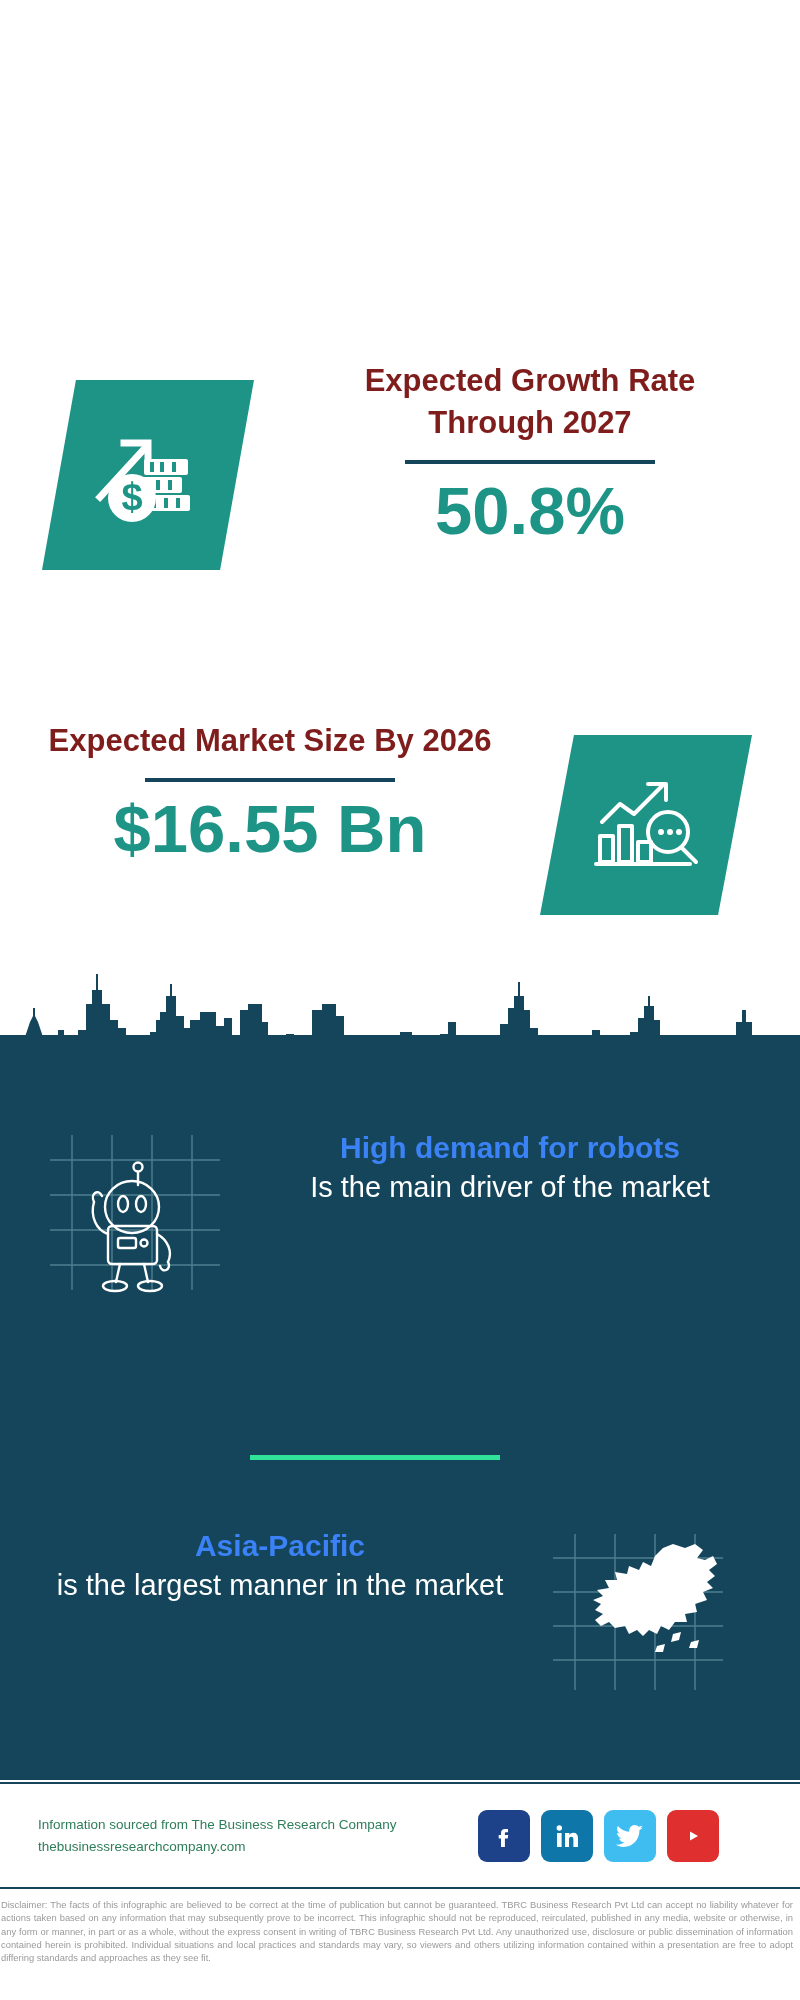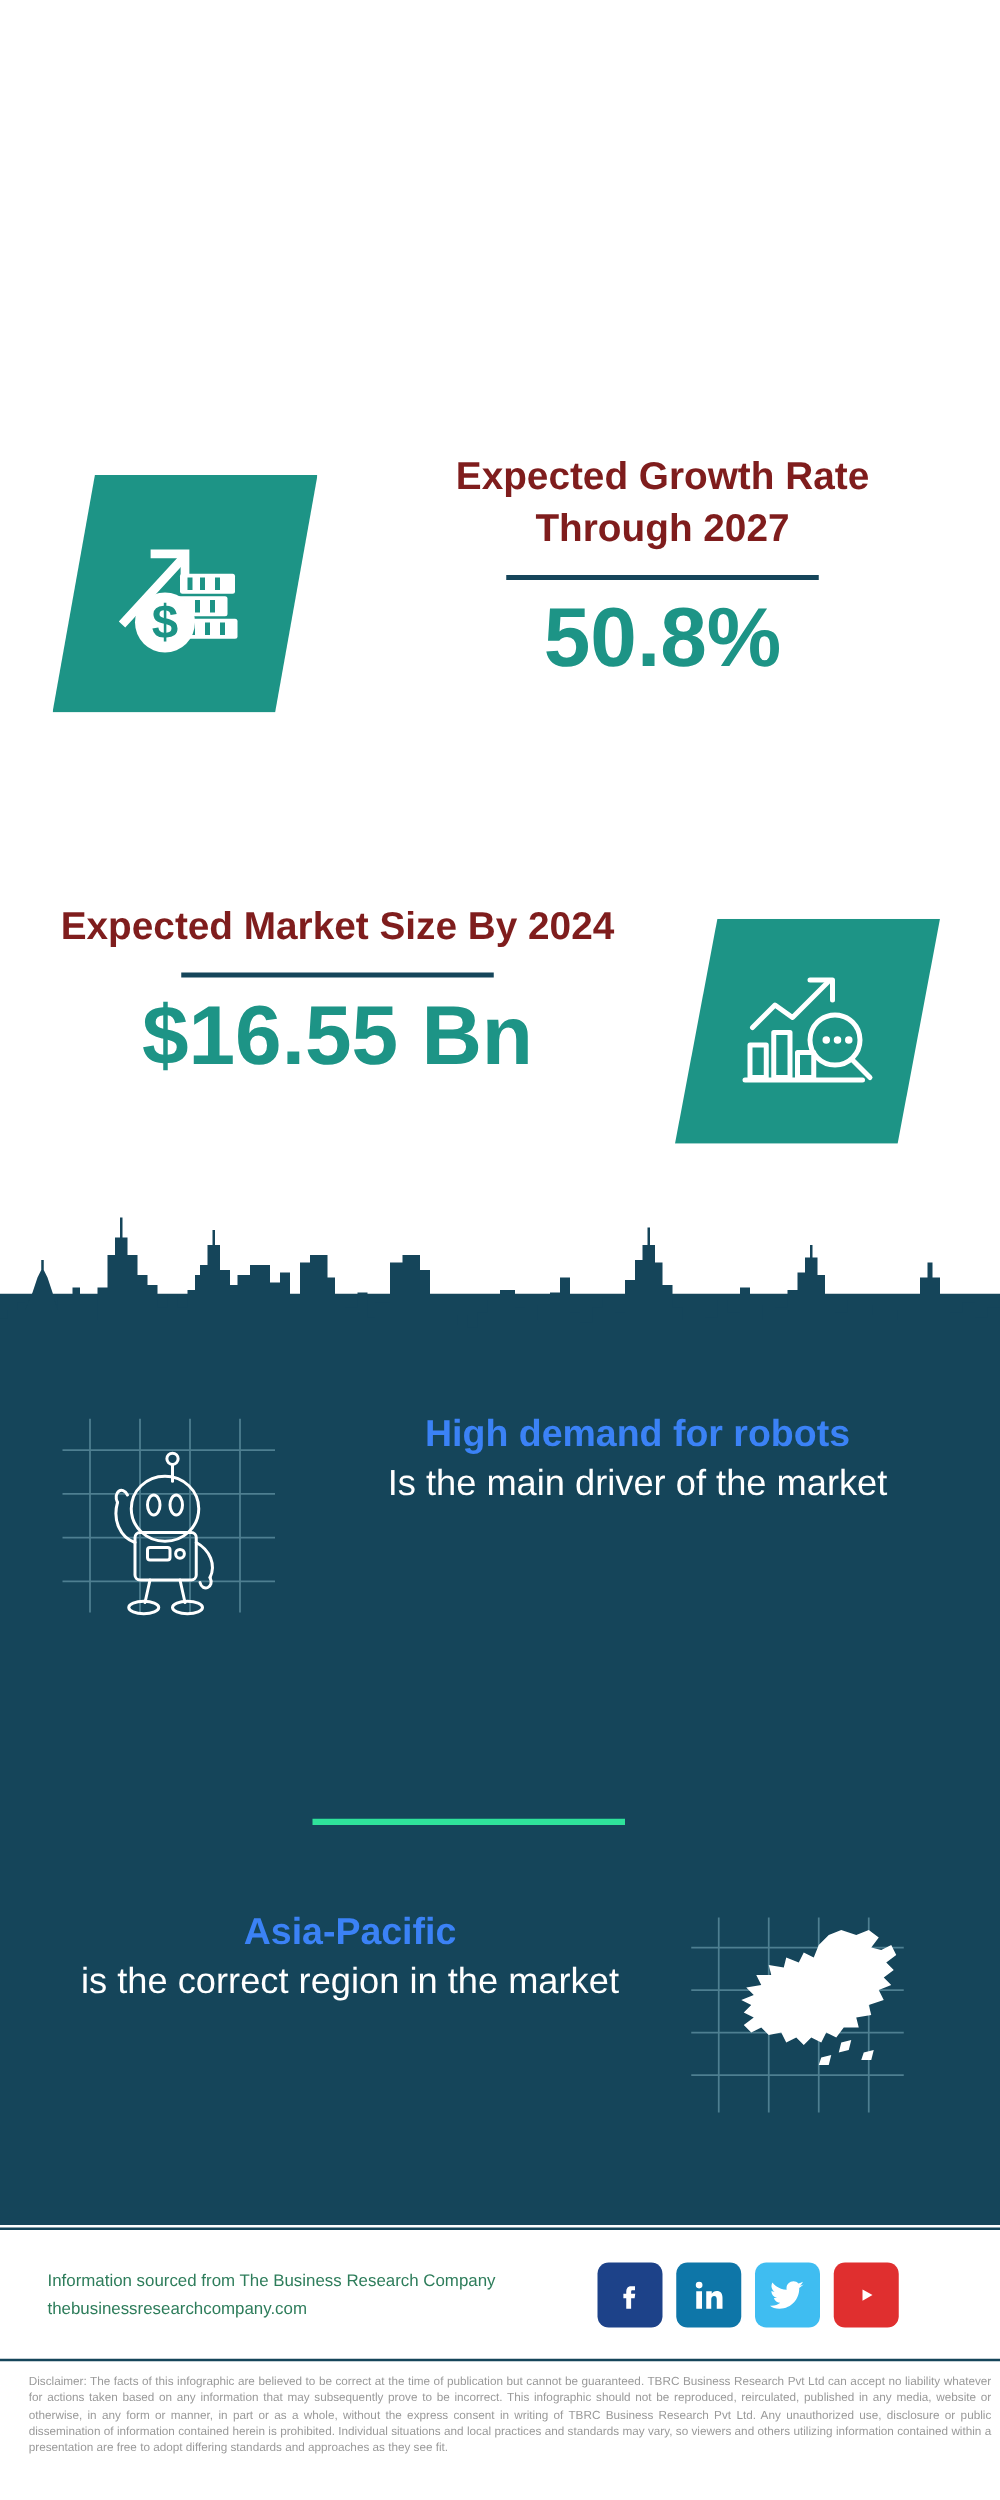--- a/index.html
+++ b/index.html
@@ -73,21 +73,21 @@
   .socials { display:flex; gap:11px; margin-left:10px; align-items:center; }
   .sicon { width:52px; height:52px; border-radius:9px; display:flex; align-items:center; justify-content:center; }
   .fb { background:#1d4289; }
   .li { background:#0e76a8; }
   .tw { background:#3fbdf1; }
   .yt { background:#e02f2f; }
   .sicon svg { display:block; }
 
   .disclaimer {
     position:absolute; left:0; top:1887px; width:800px; height:113px;
-    background:#ffffff; border-top:2px solid #15455a; padding:9px 7px 0 23px;
+    background:#ffffff; border-top:2px solid #15455a; padding:9px 7px 0 1px;
   }
   .disclaimer p {
     color:#9a9a9a; font-size:9.4px; line-height:1.42; text-align:justify;
     font-family:"Liberation Sans", sans-serif;
   }
 </style>
 </head>
 <body>
 
 <div class="page">
@@ -122,21 +122,21 @@
     </div>
     <div class="stat1-text">
       <div class="stat-label">Expected Growth Rate Through 2027</div>
       <div class="rule"></div>
       <div class="stat-value">50.8%</div>
     </div>
   </div>
 
   <div class="stat2">
     <div class="stat2-text">
-      <div class="stat-label">Expected Market Size By 2024</div>
+      <div class="stat-label">Expected Market Size By 2026</div>
       <div class="rule"></div>
       <div class="stat-value">$16.55 Bn</div>
     </div>
     <div class="badge badge2">
       <svg width="120" height="110" viewBox="0 0 120 110" aria-hidden="true">
         <g fill="none" stroke="#ffffff" stroke-width="4" stroke-linecap="round" stroke-linejoin="round">
           <path d="M16 52 L34 34 L48 44 L76 16"></path>
           <path d="M62 14 L80 14 L80 30"></path>
           <path d="M10 94 L104 94"></path>
           <rect x="14" y="66" width="13" height="26"></rect>
@@ -214,21 +214,21 @@
       <div class="hl">High demand for robots</div>
       <div class="sub">Is the main driver of the market</div>
     </div>
   </div>
 
   <div class="green-rule"></div>
 
   <div class="block-region">
     <div class="region-text">
       <div class="hl">Asia-Pacific</div>
-      <div class="sub">is the correct region in the market</div>
+      <div class="sub">is the largest manner in the market</div>
     </div>
     <div class="grid-icon" style="left:545px; top:10px; width:190px; height:165px;">
       <svg viewBox="0 0 190 165" aria-hidden="true">
         <g stroke="#4e7f91" stroke-width="1.4" fill="none">
           <line x1="8" y1="28" x2="178" y2="28"></line>
             <line x1="8" y1="62" x2="178" y2="62"></line>
           <line x1="8" y1="96" x2="178" y2="96"></line>
             <line x1="8" y1="130" x2="178" y2="130"></line>
           <line x1="30" y1="4" x2="30" y2="160"></line>
             <line x1="70" y1="4" x2="70" y2="160"></line>

